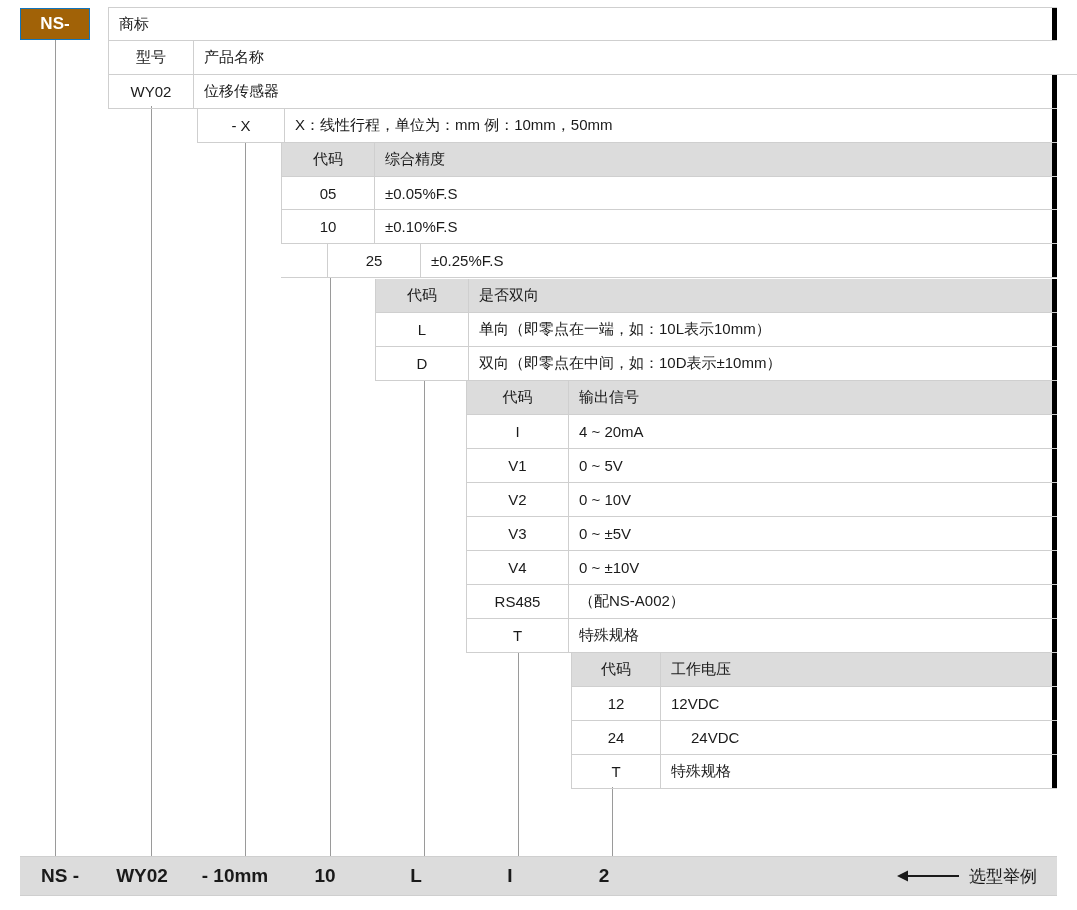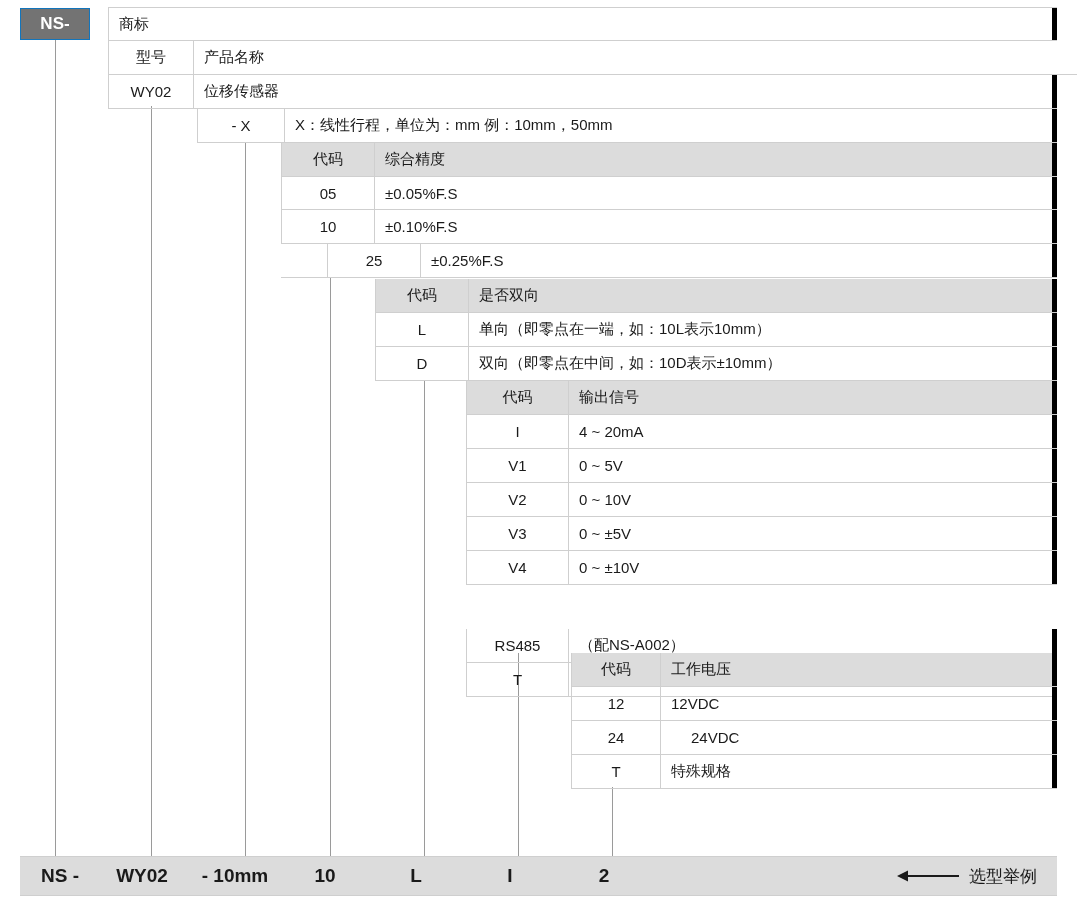--- a/index.html
+++ b/index.html
@@ -21,21 +21,21 @@
   .cell{box-sizing:border-box;display:flex;align-items:center;padding:0 10px;}
   .cell.code{justify-content:center;border-right:1px solid #cfcfcf;}
   .cell.desc{justify-content:flex-start;}
   .hdr{background:#dcdcdc;}
   .lft{border-left:1px solid #cfcfcf;}
   .rgt{border-right:5px solid #000000;}
 
   
   .brand{
     position:absolute;left:20px;top:8px;width:70px;height:32px;
-    background:#737373;color:#ffffff;font-weight:bold;font-size:17px;
+    background:#a16207;color:#ffffff;font-weight:bold;font-size:17px;
     display:flex;align-items:center;justify-content:center;
     border:1px solid #1275bc;box-sizing:border-box;
   }
 
   
   .vline{position:absolute;width:1px;background:#9a9a9a;}
 
   
   .example{
     position:absolute;left:20px;top:856px;width:1037px;height:38px;
@@ -144,21 +144,21 @@
       <div class="cell desc rgt" style="flex:1;">0 ~ 10V</div>
     </div>
     <div class="row" style="height:34px;">
       <div class="cell code lft" style="width:103px;">V3</div>
       <div class="cell desc rgt" style="flex:1;">0 ~ ±5V</div>
     </div>
     <div class="row" style="height:34px;">
       <div class="cell code lft" style="width:103px;">V4</div>
       <div class="cell desc rgt" style="flex:1;">0 ~ ±10V</div>
     </div>
-    <div class="row" style="height:34px;margin-top:44px;">
+    <div class="row" style="height:34px;">
       <div class="cell code lft" style="width:103px;">RS485</div>
       <div class="cell desc rgt" style="flex:1;">（配NS-A002）</div>
     </div>
     <div class="row" style="height:34px;">
       <div class="cell code lft" style="width:103px;">T</div>
       <div class="cell desc rgt" style="flex:1;">特殊规格</div>
     </div>
   </div>
 
   <div class="block" style="left:571px;top:653px;width:486px;">

